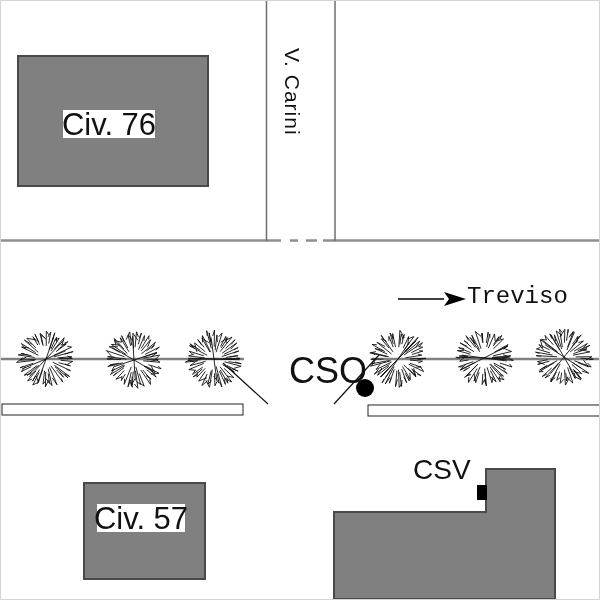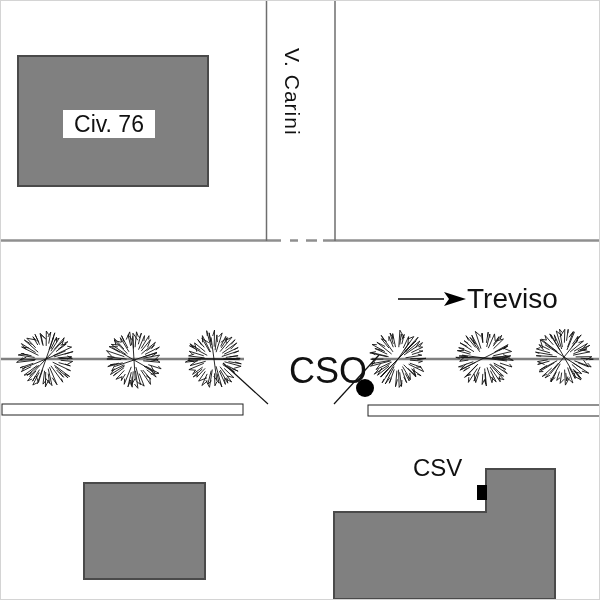--- a/index.html
+++ b/index.html
@@ -5,31 +5,31 @@
   html,body{margin:0;padding:0;background:#fff;}
   .stage{
     position:relative;width:600px;height:600px;overflow:hidden;
     background:#fff;box-sizing:border-box;border:1px solid #d4d4d4;
     font-family:"Liberation Sans",sans-serif;
   }
   #plan-svg{position:absolute;left:0;top:0;}
   .lbl{position:absolute;color:#111;white-space:nowrap;line-height:1;}
   .box{
     background:#ffffff;display:flex;align-items:center;justify-content:center;
-    font-size:23px;
+    font-size:31px;
   }
   #lbl-civ76{left:62px;top:109px;width:92px;height:28px;}
   #lbl-civ57{left:96px;top:503px;width:88px;height:28px;}
   #lbl-street{
     left:281px;top:47px;font-size:21px;
     writing-mode:vertical-rl;text-orientation:mixed;letter-spacing:1px;
   }
   #lbl-cso{left:288px;top:352px;font-size:36px;}
-  #lbl-treviso{left:466px;top:284px;font-size:28px;}
-  #lbl-csv{left:412px;top:455px;font-size:24px;}
+  #lbl-treviso{left:466px;top:284px;font-size:24px;font-family:Liberation Mono, monospace;}
+  #lbl-csv{left:412px;top:455px;font-size:28px;}
 </style>
 </head>
 <body>
 
 <div class="stage">
   <svg id="plan-svg" width="600" height="600" viewBox="0 0 600 600">
       <line x1="0" y1="239.5" x2="600" y2="239.5" stroke="#8f8f8f" stroke-width="2.4"></line>
       <line x1="280" y1="239.5" x2="289" y2="239.5" stroke="#ffffff" stroke-width="3.2"></line>
       <line x1="297" y1="239.5" x2="305" y2="239.5" stroke="#ffffff" stroke-width="3.2"></line>
       <line x1="316" y1="239.5" x2="322" y2="239.5" stroke="#ffffff" stroke-width="3.2"></line>
@@ -51,20 +51,21 @@
       <path d="M461.0 354.1L506.1 360.0M505.7 345.5L460.2 368.5M460.0 356.2L505.8 357.8M491.0 356.7L508.6 356.0M508.6 356.0L502.1 353.7M496.4 358.1L512.3 359.4M512.3 359.4L504.2 355.8M499.0 362.1L511.0 366.0M511.0 366.0L508.5 362.9M492.7 362.1L504.7 368.4M504.7 368.4L499.2 364.9M493.1 363.8L506.2 372.7M506.2 372.7L502.3 368.6M489.6 363.2L502.5 375.2M502.5 375.2L498.3 373.3M488.6 363.0L503.0 378.7M503.0 378.7L496.6 377.0M489.1 366.0L499.2 380.8M499.2 380.8L498.4 375.3M489.4 369.6L495.2 380.9M495.2 380.9L489.3 375.6M486.1 366.4L491.0 381.7M491.0 381.7L492.1 375.6M484.2 371.0L485.4 385.0M485.4 385.0L483.7 378.9M483.7 367.5L484.7 382.8M484.7 382.8L483.8 378.6M481.8 372.9L481.1 383.5M481.1 383.5L483.6 378.5M478.1 371.3L474.7 381.6M474.7 381.6L473.1 372.9M479.1 365.9L473.0 380.1M473.0 380.1L474.3 376.5M476.3 367.5L467.4 381.4M467.4 381.4L467.8 376.1M476.7 363.4L465.8 374.7M465.8 374.7L470.1 373.6M476.6 363.3L463.5 376.4M463.5 376.4L469.2 372.8M468.9 366.1L462.5 370.2M462.5 370.2L465.5 367.1M474.6 361.3L459.0 369.2M459.0 369.2L465.4 362.7M472.3 360.7L457.5 365.8M457.5 365.8L462.3 365.9M467.4 359.1L458.7 360.3M458.7 360.3L464.2 355.5M469.4 356.7L454.8 356.3M454.8 356.3L458.7 357.3M467.0 355.7L458.1 355.0M458.1 355.0L463.7 354.6M469.4 353.2L456.3 349.6M456.3 349.6L463.0 349.4M469.7 351.6L457.7 346.7M457.7 346.7L463.3 347.7M473.0 350.7L459.0 341.8M459.0 341.8L466.3 345.5M470.5 346.1L463.1 339.7M463.1 339.7L467.2 342.4M474.5 346.4L465.0 334.7M465.0 334.7L467.6 339.5M478.8 350.8L469.0 336.4M469.0 336.4L475.0 343.2M478.4 348.5L470.8 334.2M470.8 334.2L473.7 342.8M480.0 347.7L474.3 330.4M474.3 330.4L480.0 335.4M481.7 341.7L480.9 332.3M480.9 332.3L481.5 340.2M481.9 341.7L481.3 332.4M481.3 332.4L481.2 337.4M485.4 341.9L487.2 331.1M487.2 331.1L486.7 335.5M485.7 345.9L488.8 333.0M488.8 333.0L488.9 336.7M487.3 347.2L493.5 332.9M493.5 332.9L494.2 340.1M492.6 343.3L498.0 335.6M498.0 335.6L496.2 339.3M492.1 345.2L500.6 334.3M500.6 334.3L499.2 338.3M492.5 347.7L502.5 338.0M502.5 338.0L494.9 340.1M493.5 351.1L507.0 343.6M507.0 343.6L503.2 347.5M497.8 349.5L506.9 345.0M506.9 345.0L502.4 348.1M492.2 354.8L510.6 350.5M510.6 350.5L502.5 347.2M491.3 356.3L509.8 354.8M509.8 354.8L501.0 357.2" fill="none" stroke="#111111" stroke-width="0.9"></path>
       <path d="M550.0 333.6L575.1 376.9M544.0 343.7L580.2 367.1M576.8 339.0L549.4 372.8M574.7 355.9L590.8 355.7M590.8 355.7L584.8 359.1M579.7 357.2L592.3 358.2M592.3 358.2L588.4 358.7M573.4 359.8L590.2 366.0M590.2 366.0L586.6 362.0M576.9 361.6L587.5 365.9M587.5 365.9L582.5 359.1M572.3 362.0L587.8 372.2M587.8 372.2L580.9 370.1M570.9 363.4L580.7 372.6M580.7 372.6L572.6 370.5M573.2 368.8L580.2 377.6M580.2 377.6L575.6 372.2M572.0 368.1L580.0 378.9M580.0 378.9L574.4 375.8M568.4 366.4L574.1 377.5M574.1 377.5L573.4 372.2M566.6 366.5L571.9 382.0M571.9 382.0L567.4 377.9M564.8 371.9L565.7 380.0M565.7 380.0L566.9 375.6M563.6 368.6L564.4 384.1M564.4 384.1L568.5 376.5M560.7 371.6L559.1 382.4M559.1 382.4L563.2 378.1M558.5 370.5L555.7 379.4M555.7 379.4L559.0 376.7M555.4 370.7L550.2 381.0M550.2 381.0L550.0 376.8M559.2 362.8L549.5 380.3M549.5 380.3L554.3 376.5M557.6 362.0L544.0 376.9M544.0 376.9L549.1 374.1M550.7 367.0L541.2 375.5M541.2 375.5L545.9 373.1M553.4 361.7L538.2 370.8M538.2 370.8L542.3 370.5M556.2 359.7L538.6 369.1M538.6 369.1L545.8 364.4M548.5 360.1L536.7 363.4M536.7 363.4L540.5 362.4M546.7 358.8L536.5 360.6M536.5 360.6L543.6 363.5M555.9 355.7L535.2 354.7M535.2 354.7L540.2 355.2M551.5 354.0L534.5 351.1M534.5 351.1L538.3 352.4M549.1 351.9L535.4 347.9M535.4 347.9L539.3 346.6M548.6 348.8L538.0 343.6M538.0 343.6L542.7 349.2M557.1 351.7L539.2 338.5M539.2 338.5L541.8 347.0M556.0 350.5L540.4 338.3M540.4 338.3L545.6 339.1M552.3 343.8L544.0 334.4M544.0 334.4L545.4 339.0M558.8 349.1L548.8 332.9M548.8 332.9L550.9 337.6M558.5 345.8L553.3 333.8M553.3 333.8L554.8 340.1M560.7 348.0L555.3 330.0M555.3 330.0L561.1 334.7M561.4 346.1L558.5 328.2M558.5 328.2L561.3 331.6M563.4 341.7L563.8 328.3M563.8 328.3L559.0 335.9M565.5 339.8L567.2 328.3M567.2 328.3L566.9 332.2M566.6 346.1L572.3 330.5M572.3 330.5L569.0 334.5M565.9 349.0L573.4 331.1M573.4 331.1L567.8 336.2M571.5 343.2L576.9 335.3M576.9 335.3L575.6 341.6M570.9 345.9L580.2 333.9M580.2 333.9L575.7 338.2M569.1 351.0L582.5 340.0M582.5 340.0L577.5 341.6M573.0 350.2L586.4 342.5M586.4 342.5L580.2 349.3M576.8 349.7L588.8 344.3M588.8 344.3L583.5 347.6M572.4 352.7L586.0 347.8M586.0 347.8L579.2 349.6M572.0 354.2L588.8 350.9M588.8 350.9L581.6 349.1" fill="none" stroke="#111111" stroke-width="0.9"></path>
       <line x1="397" y1="298" x2="443" y2="298" stroke="#000000" stroke-width="1.6"></line>
       <polygon points="443,291 465,298 443,305 448,298" fill="#000000"></polygon>
       <circle cx="364" cy="387" r="9" fill="#000000"></circle>
       <rect x="476" y="484" width="10" height="15" fill="#000000"></rect>
     </svg>
 
   <div class="lbl box" id="lbl-civ76">Civ. 76</div>
 
+  <div class="lbl box" id="lbl-civ57">Civ. 57</div>
 
   <div class="lbl" id="lbl-street">V. Carini</div>
 
   <div class="lbl" id="lbl-cso">CSO</div>
 
   <div class="lbl" id="lbl-treviso">Treviso</div>
 
   <div class="lbl" id="lbl-csv">CSV</div>
 </div>
 

